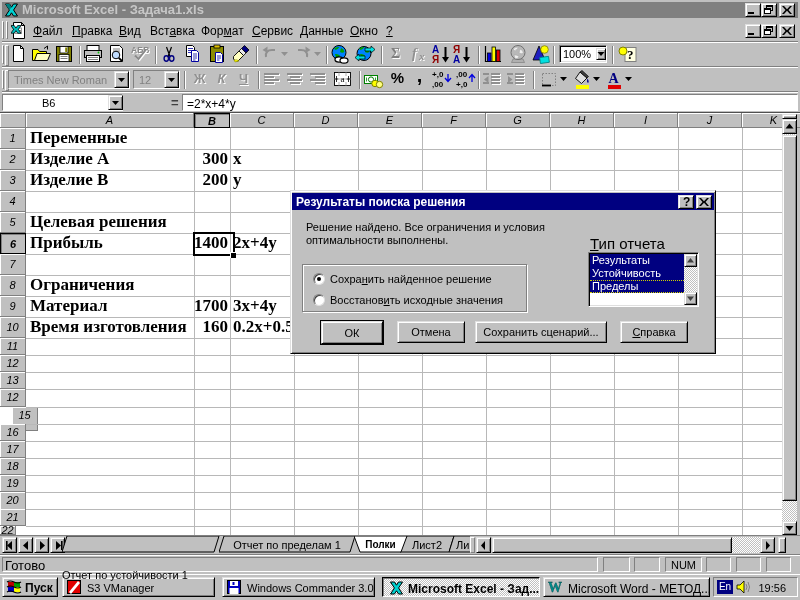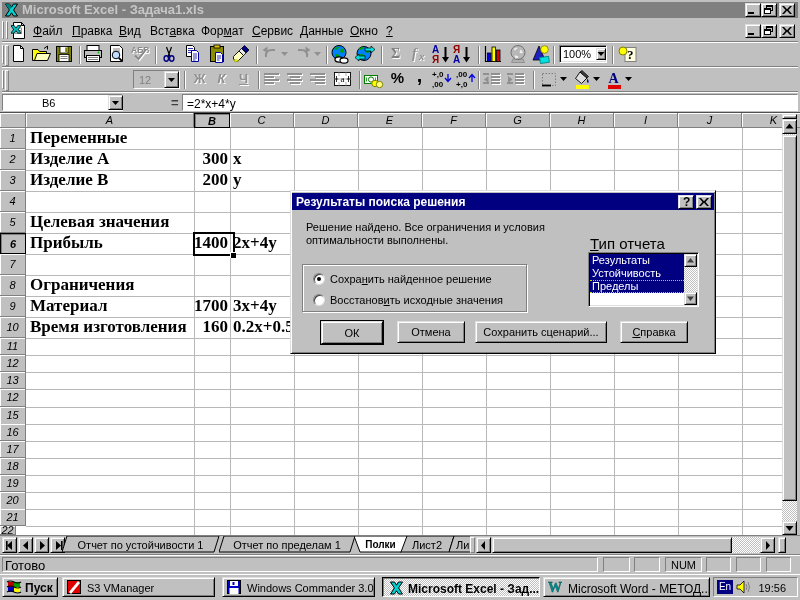--- a/index.html
+++ b/index.html
@@ -237,20 +237,26 @@
 <div class="a" style="left:559px;top:2px;width:48px;height:18px;background:#fff;border:1px solid;border-color:#808080 #fff #fff #808080;box-shadow:inset 1px 1px 0 #000,inset -1px -1px 0 #dfdfdf"></div>
 <div class="a" style="left:563px;top:5px;font-size:11px">100%</div>
 <div class="a ras" style="left:596px;top:5px;width:10px;height:12px"><svg width="8" height="10">
         <path d="M0.5 3 L7.5 3 L4 7 Z" fill="#000"></path>
       </svg></div>
 </div>
 <div class="a" style="left:2px;top:66px;width:796px;height:1px;background:#808080"></div>
 <div class="a" style="left:2px;top:67px;width:796px;height:1px;background:#fff"></div>
 <div class="a" style="left:0;top:68px;width:800px;height:24px;background:#c0c0c0" id="fmtbar">
 <div class="gr"></div>
+<div class="a snk2" style="left:8px;top:2px;width:122px;height:19px">
+      <div style="position:absolute;left:5px;top:3px;font-size:11px;color:#808080">Times New Roman</div>
+      <div class="ras" style="position:absolute;right:0;top:0;width:15px;height:17px"><svg width="13" height="15">
+          <path d="M3 6 L10 6 L6.5 10 Z" fill="#000"></path>
+        </svg></div>
+    </div>
 <div class="a snk2" style="left:133px;top:2px;width:47px;height:19px">
       <div style="position:absolute;left:5px;top:3px;font-size:11px;color:#808080">12</div>
       <div class="ras" style="position:absolute;right:0;top:0;width:15px;height:17px"><svg width="13" height="15">
           <path d="M3 6 L10 6 L6.5 10 Z" fill="#000"></path>
         </svg></div>
     </div>
 <div class="tb" style="left:188px;text-align:center;font-size:13px;font-weight:bold;color:#909090;text-shadow:1px 1px 0 #fff;padding-top:3px;">Ж</div>
 <div class="tb" style="left:210px;text-align:center;font-size:13px;font-weight:bold;color:#909090;text-shadow:1px 1px 0 #fff;padding-top:3px;font-style:italic">К</div>
 <div class="tb" style="left:232px;text-align:center;font-size:13px;font-weight:bold;color:#909090;text-shadow:1px 1px 0 #fff;padding-top:3px;"><span style="text-decoration:underline">Ч</span></div>
 <div class="tb" style="left:261px"><svg width="23" height="22" viewBox="0 0 23 22">
@@ -401,21 +407,21 @@
 <div class="a hdr" style="left:0;top:212px;width:26px;height:21px;line-height:20px;overflow:hidden">5</div>
 <div class="a hdr hdrp" style="left:0;top:233px;width:26px;height:21px;line-height:20px;overflow:hidden">6</div>
 <div class="a hdr" style="left:0;top:254px;width:26px;height:21px;line-height:20px;overflow:hidden">7</div>
 <div class="a hdr" style="left:0;top:275px;width:26px;height:21px;line-height:20px;overflow:hidden">8</div>
 <div class="a hdr" style="left:0;top:296px;width:26px;height:21px;line-height:20px;overflow:hidden">9</div>
 <div class="a hdr" style="left:0;top:317px;width:26px;height:21px;line-height:20px;overflow:hidden">10</div>
 <div class="a hdr" style="left:0;top:338px;width:26px;height:17px;line-height:16px;overflow:hidden">11</div>
 <div class="a hdr" style="left:0;top:355px;width:26px;height:17px;line-height:16px;overflow:hidden">12</div>
 <div class="a hdr" style="left:0;top:372px;width:26px;height:17px;line-height:16px;overflow:hidden">13</div>
 <div class="a hdr" style="left:0;top:389px;width:26px;height:18px;line-height:17px;overflow:hidden">12</div>
-<div class="a hdr" style="left:0;top:407px;width:26px;height:24px;line-height:16px;overflow:hidden">15</div>
+<div class="a hdr" style="left:12px;top:407px;width:26px;height:24px;line-height:16px;overflow:hidden">15</div>
 <div class="a hdr" style="left:0;top:424px;width:26px;height:17px;line-height:16px;overflow:hidden">16</div>
 <div class="a hdr" style="left:0;top:441px;width:26px;height:17px;line-height:16px;overflow:hidden">17</div>
 <div class="a hdr" style="left:0;top:458px;width:26px;height:17px;line-height:16px;overflow:hidden">18</div>
 <div class="a hdr" style="left:0;top:475px;width:26px;height:17px;line-height:16px;overflow:hidden">19</div>
 <div class="a hdr" style="left:0;top:492px;width:26px;height:23px;line-height:16px;overflow:hidden">20</div>
 <div class="a hdr" style="left:0;top:509px;width:26px;height:17px;line-height:16px;overflow:hidden">21</div>
 <div class="a hdr" style="left:0;top:526px;width:16px;height:9px;line-height:9px;overflow:hidden">22</div>
 <div class="a gl" style="left:194px;top:128px;width:1px;height:407px"></div>
 <div class="a gl" style="left:230px;top:128px;width:1px;height:407px"></div>
 <div class="a gl" style="left:294px;top:128px;width:1px;height:407px"></div>
@@ -447,21 +453,21 @@
 <div class="a gl" style="left:26px;top:492px;width:756px;height:1px"></div>
 <div class="a gl" style="left:26px;top:509px;width:756px;height:1px"></div>
 <div class="a gl" style="left:26px;top:526px;width:756px;height:1px"></div>
 <div class="a cell" style="left:30px;top:128px">Переменные</div>
 <div class="a cell" style="left:30px;top:149px">Изделие А</div>
 <div class="a cell" style="left:194px;top:149px;width:34px;text-align:right">300</div>
 <div class="a cell" style="left:233px;top:149px">x</div>
 <div class="a cell" style="left:30px;top:170px">Изделие В</div>
 <div class="a cell" style="left:194px;top:170px;width:34px;text-align:right">200</div>
 <div class="a cell" style="left:233px;top:170px">y</div>
-<div class="a cell" style="left:30px;top:212px">Целевая значения</div>
+<div class="a cell" style="left:30px;top:212px">Целевая решения</div>
 <div class="a cell" style="left:30px;top:233px">Прибыль</div>
 <div class="a cell" style="left:194px;top:233px;width:34px;text-align:right">1400</div>
 <div class="a cell" style="left:233px;top:233px">2x+4y</div>
 <div class="a cell" style="left:30px;top:275px">Ограничения</div>
 <div class="a cell" style="left:30px;top:296px">Материал</div>
 <div class="a cell" style="left:194px;top:296px;width:34px;text-align:right">1700</div>
 <div class="a cell" style="left:233px;top:296px">3x+4y</div>
 <div class="a cell" style="left:30px;top:317px">Время изготовления</div>
 <div class="a cell" style="left:194px;top:317px;width:34px;text-align:right">160</div>
 <div class="a cell" style="left:233px;top:317px">0.2x+0.5y</div>
@@ -488,21 +494,21 @@
 <div class="a ras" style="left:34px;top:537px;width:15px;height:16px"><svg width="13" height="14">
       <path d="M5 3 L10 7.5 L5 12 Z" fill="#000"></path>
     </svg></div>
 <div class="a ras" style="left:50px;top:537px;width:15px;height:16px"><svg width="13" height="14">
       <path d="M5 3 L10 7.5 L5 12 Z" fill="#000"></path>
       <rect x="10" y="3" width="1.6" height="9" fill="#000"></rect>
     </svg></div>
 <svg class="a" style="left:62px;top:536px;z-index:1" width="158" height="17" viewBox="0 0 158 17">
     <polygon points="5,0 157,0 152,16 0,16" fill="#c0c0c0" stroke="#000" stroke-width="1"></polygon>
   </svg>
-<div class="a" style="left:62px;top:539px;width:157px;text-align:center;font-size:11px;font-weight:normal;z-index:4">Отчет по устойчивости 1</div>
+<div class="a" style="left:62px;top:569px;width:157px;text-align:left;font-size:11px;font-weight:normal;z-index:4">Отчет по устойчивости 1</div>
 <svg class="a" style="left:219px;top:536px;z-index:1" width="137" height="17" viewBox="0 0 137 17">
     <polygon points="5,0 136,0 131,16 0,16" fill="#c0c0c0" stroke="#000" stroke-width="1"></polygon>
   </svg>
 <div class="a" style="left:219px;top:539px;width:136px;text-align:center;font-size:11px;font-weight:normal;z-index:4">Отчет по пределам 1</div>
 <svg class="a" style="left:400px;top:536px;z-index:1" width="55" height="17" viewBox="0 0 55 17">
     <polygon points="5,0 54,0 49,16 0,16" fill="#c0c0c0" stroke="#000" stroke-width="1"></polygon>
   </svg>
 <div class="a" style="left:400px;top:539px;width:54px;text-align:center;font-size:11px;font-weight:normal;z-index:4">Лист2</div>
 <svg class="a" style="left:449px;top:536px;z-index:1" width="41" height="17" viewBox="0 0 41 17">
     <polygon points="5,0 40,0 35,16 0,16" fill="#c0c0c0" stroke="#000" stroke-width="1"></polygon>

